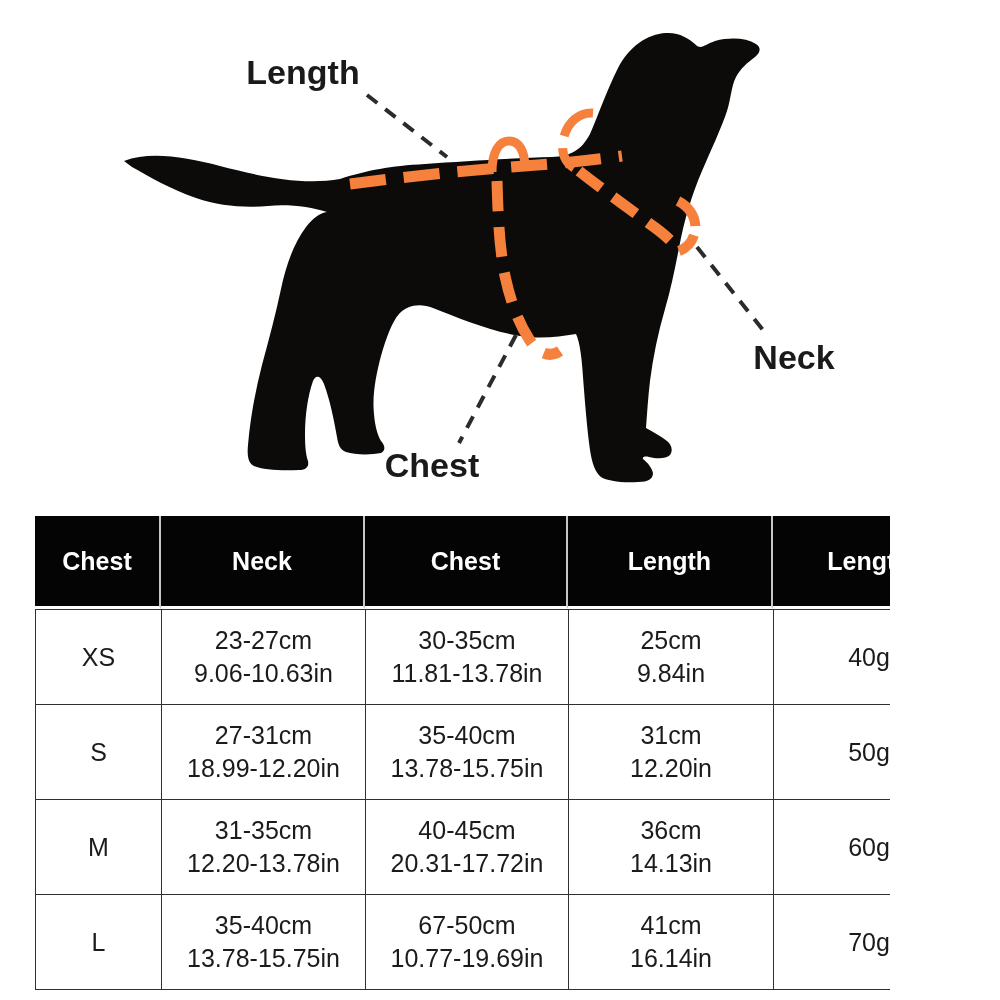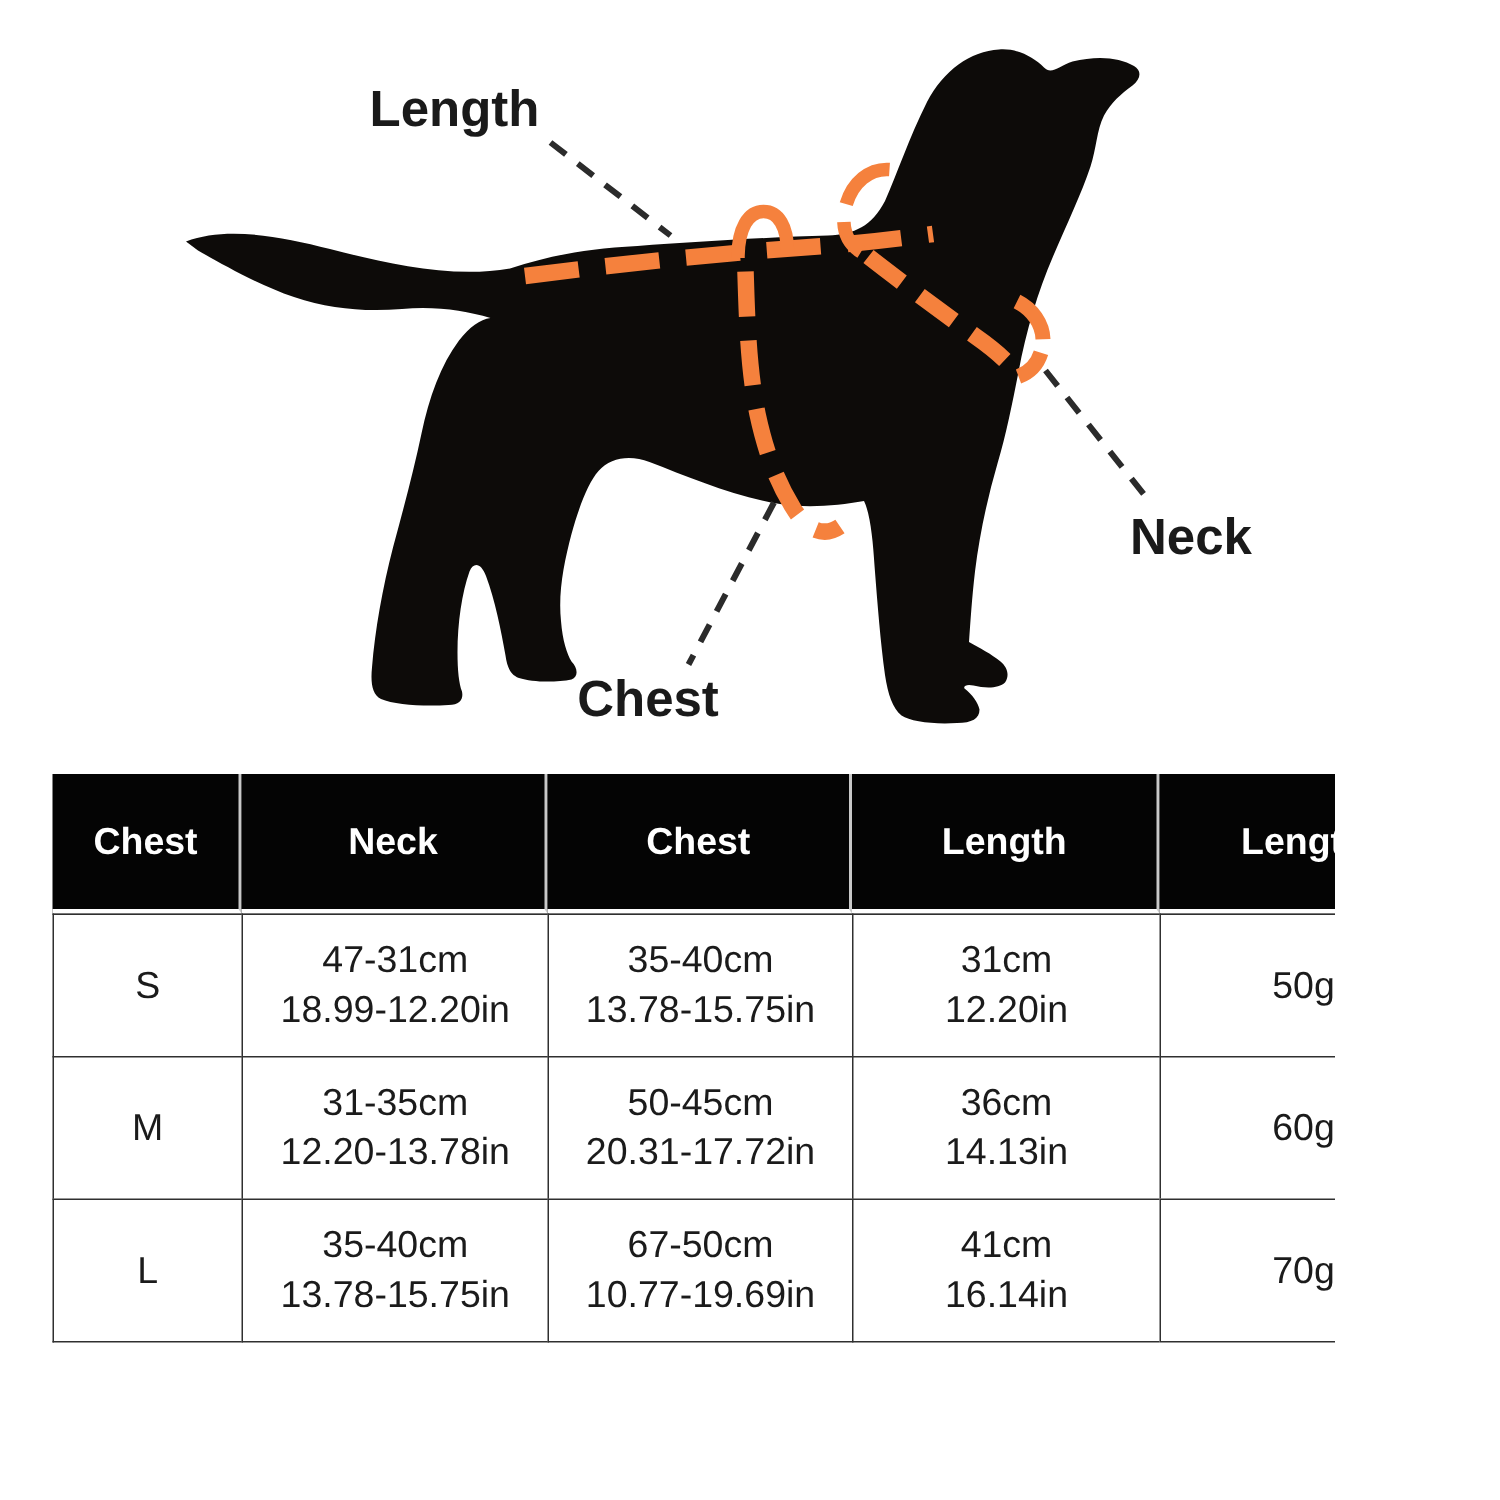--- a/index.html
+++ b/index.html
@@ -130,43 +130,59 @@
       <tr>
         <th>Chest</th>
         <th>Neck</th>
         <th>Chest</th>
         <th>Length</th>
         <th>Length</th>
       </tr>
     </thead>
     <tbody>
       <tr>
+        <td class="size-cell">XS</td>
+        <td>
+          <span class="cell-line">23-27cm</span>
+          <span class="cell-line">9.06-10.63in</span>
+        </td>
+        <td>
+          <span class="cell-line">30-35cm</span>
+          <span class="cell-line">11.81-13.78in</span>
+        </td>
+        <td>
+          <span class="cell-line">25cm</span>
+          <span class="cell-line">9.84in</span>
+        </td>
+        <td>40g</td>
+      </tr>
+      <tr>
         <td class="size-cell">S</td>
         <td>
-          <span class="cell-line">47-31cm</span>
+          <span class="cell-line">27-31cm</span>
           <span class="cell-line">18.99-12.20in</span>
         </td>
         <td>
           <span class="cell-line">35-40cm</span>
           <span class="cell-line">13.78-15.75in</span>
         </td>
         <td>
           <span class="cell-line">31cm</span>
           <span class="cell-line">12.20in</span>
         </td>
         <td>50g</td>
       </tr>
       <tr>
         <td class="size-cell">M</td>
         <td>
           <span class="cell-line">31-35cm</span>
           <span class="cell-line">12.20-13.78in</span>
         </td>
         <td>
-          <span class="cell-line">50-45cm</span>
+          <span class="cell-line">40-45cm</span>
           <span class="cell-line">20.31-17.72in</span>
         </td>
         <td>
           <span class="cell-line">36cm</span>
           <span class="cell-line">14.13in</span>
         </td>
         <td>60g</td>
       </tr>
       <tr>
         <td class="size-cell">L</td>

